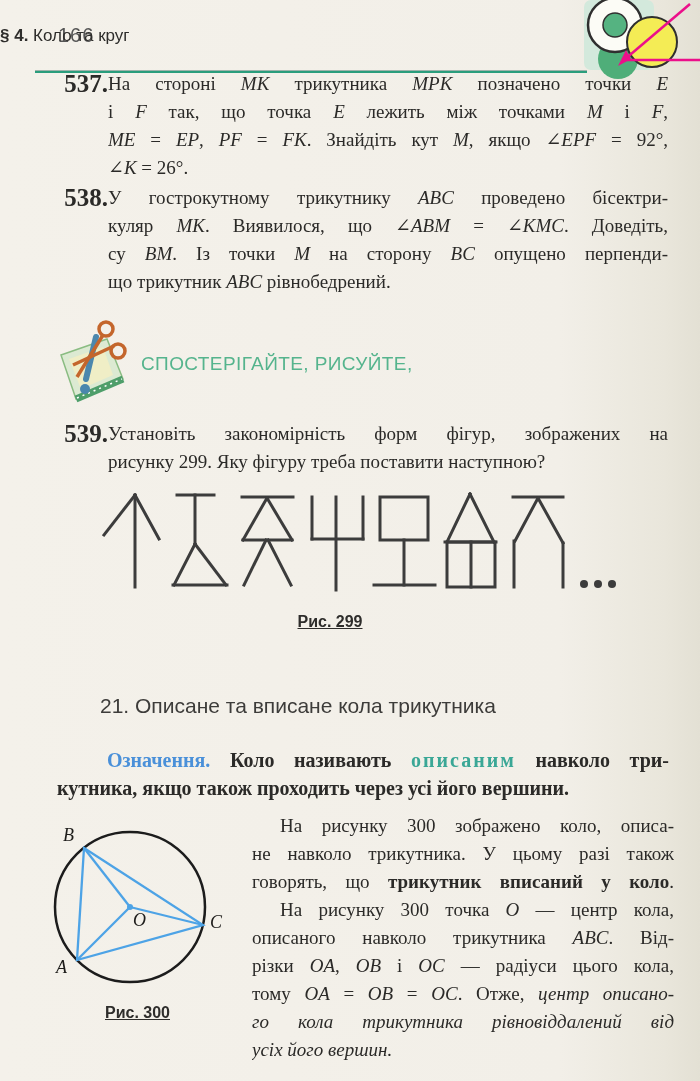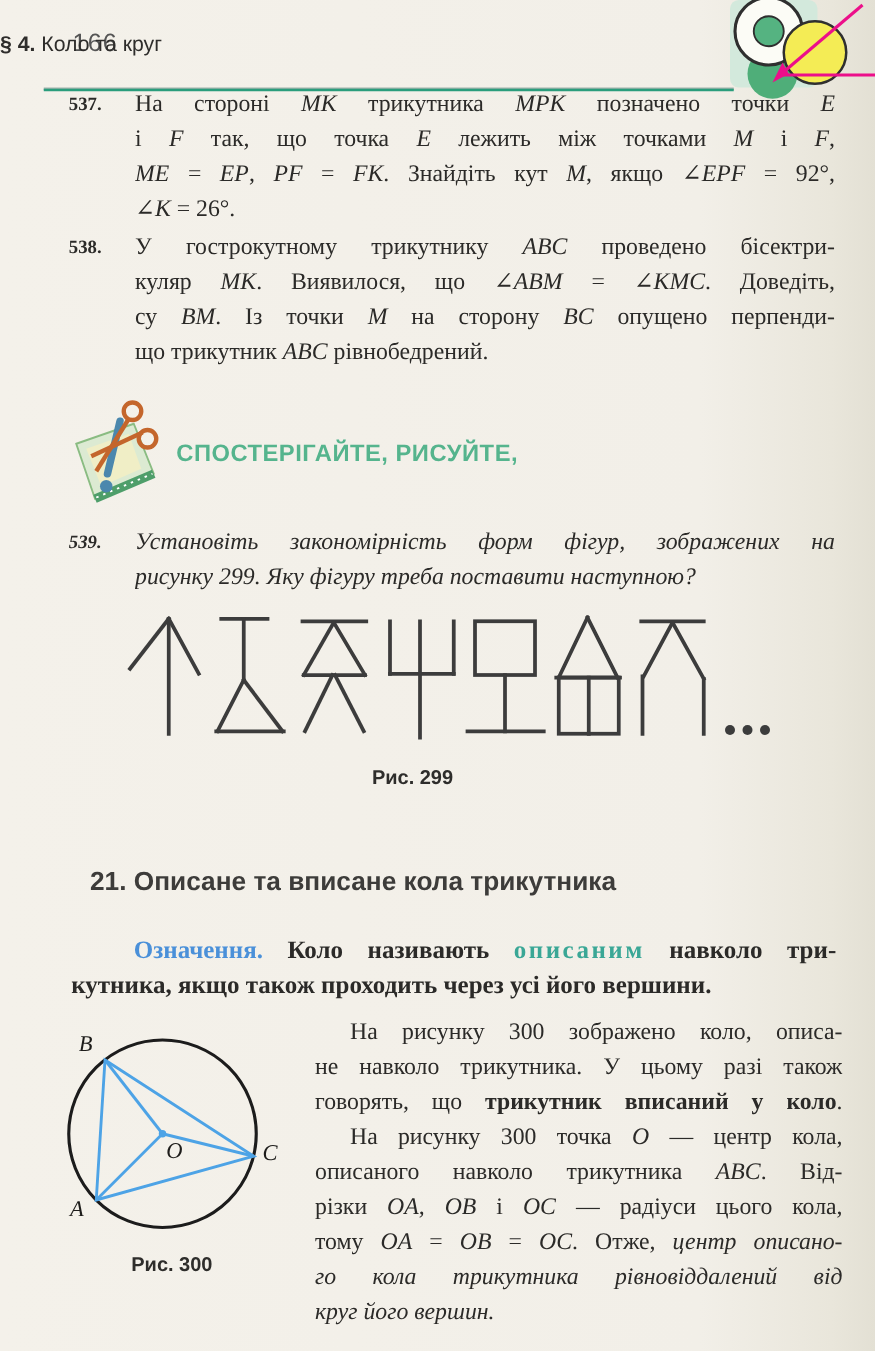--- a/index.html
+++ b/index.html
@@ -28,53 +28,53 @@
   }
   .hdr-title .sec{font-weight:bold;}
   .rule{
     position:absolute;left:35px;top:53px;width:552px;height:2px;
     background:#2a9d7c;box-shadow:0 -1px 0 #9fb3ab;
   }
   .logo{position:absolute;top:0;right:0;}
   
   .problems{position:absolute;left:55px;top:70px;width:613px;}
   .problem{display:grid;grid-template-columns:53px 1fr;margin-bottom:2px;}
-  .pnum{font-weight:bold;font-size:15px;line-height:28px;}
+  .pnum{font-weight:bold;font-size:25px;line-height:28px;text-align:right;}
   .ptext{font-size:19px;line-height:28px;overflow:hidden;}
   .tline{height:28px;overflow:hidden;}
   .tline.j{text-align:justify;}
   .tline.j::after{content:"";display:inline-block;width:100%;height:0;}
   .tline.ind{text-indent:28px;}
   .vi{font-style:italic;}
   .bd{font-weight:bold;}
   .cdef{color:#4a90d9;font-weight:bold;}
   .cem{color:#3aa796;font-weight:bold;letter-spacing:2px;}
   
   .activity{position:absolute;left:55px;top:316px;width:560px;height:96px;display:flex;align-items:center;}
   .act-icon{width:74px;height:94px;flex:0 0 74px;}
   .act-text{
     margin-left:12px;
     font-family:"Liberation Sans","DejaVu Sans",sans-serif;
-    font-weight:bold;font-size:19px;line-height:26px;
+    font-weight:normal;font-size:19px;line-height:26px;
     color:#55b48d;letter-spacing:.4px;
   }
   
-  .p539{position:absolute;left:55px;top:420px;width:613px;font-style:italic;}
+  .p539{position:absolute;left:55px;top:420px;width:613px;}
   
   .fig299{position:absolute;left:95px;top:487px;width:560px;}
   .figcap{
     font-family:"Liberation Sans","DejaVu Sans",sans-serif;
-    font-weight:bold;font-size:16px;color:#2e2d2b;text-align:center;
+    font-weight:bold;font-size:16px;color:#2e2d2b;text-align:center;text-decoration:underline;
   }
   .fig299 .figcap{width:470px;margin-top:4px;}
   
   .sec21{
-    position:absolute;left:72px;top:694px;width:580px;
-    font-family:"Liberation Sans","DejaVu Sans",sans-serif;
-    font-weight:bold;font-size:21px;color:#3d3c3a;
+    position:absolute;left:100px;top:694px;width:580px;
+    font-family:"Liberation Sans","DejaVu Sans",sans-serif;
+    font-weight:normal;font-size:21px;color:#3d3c3a;
   }
   .definition{position:absolute;left:57px;top:746px;width:612px;font-size:20px;line-height:28px;}
   .definition .tline.ind{text-indent:50px;}
   
   .fig300{position:absolute;left:30px;top:812px;width:215px;height:225px;}
   .fig300 .vlabel{
     position:absolute;font-size:18px;font-style:italic;color:#1d1c1a;
     font-family:"Liberation Serif","DejaVu Serif",serif;
   }
   .fig300 .figcap{position:absolute;left:0;top:192px;width:215px;}
@@ -245,16 +245,16 @@
 
   <div class="col-right">
       <div class="tline j ind"><span>На рисунку 300 зображено коло, описа-</span></div>
       <div class="tline j"><span>не навколо трикутника. У цьому разі також</span></div>
       <div class="tline j"><span>говорять, що </span><span class="bd">трикутник вписаний у коло</span><span>.</span></div>
       <div class="tline j ind"><span>На рисунку 300 точка </span><span class="vi">O</span><span> — центр кола,</span></div>
       <div class="tline j"><span>описаного навколо трикутника </span><span class="vi">ABC</span><span>. Від-</span></div>
       <div class="tline j"><span>різки </span><span class="vi">OA</span><span>, </span><span class="vi">OB</span><span> і </span><span class="vi">OC</span><span> — радіуси цього кола,</span></div>
       <div class="tline j"><span>тому </span><span class="vi">OA</span><span> = </span><span class="vi">OB</span><span> = </span><span class="vi">OC</span><span>. Отже, </span><span class="vi">центр описано-</span></div>
       <div class="tline j"><span class="vi">го кола трикутника рівновіддалений від</span></div>
-      <div class="tline"><span class="vi">круг його вершин.</span></div>
+      <div class="tline"><span class="vi">усіх його вершин.</span></div>
     </div>
 
 </div>
 
 </body></html>

